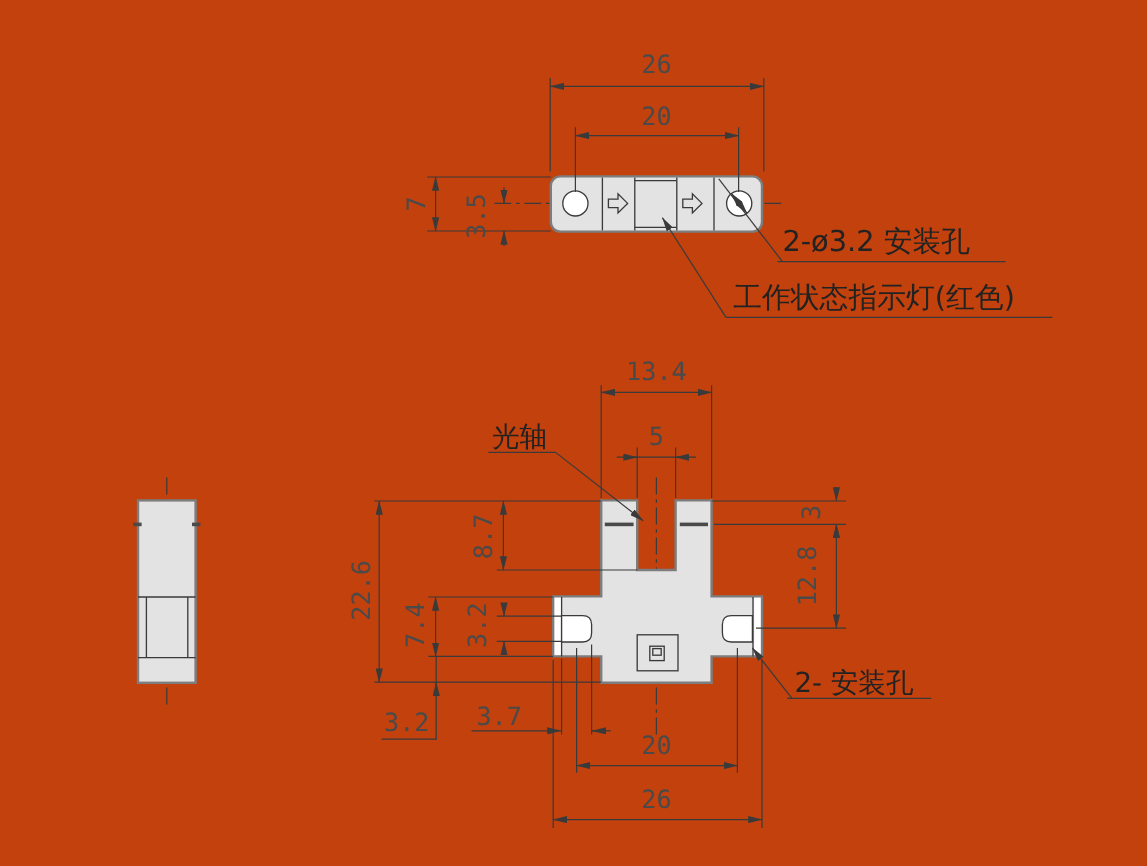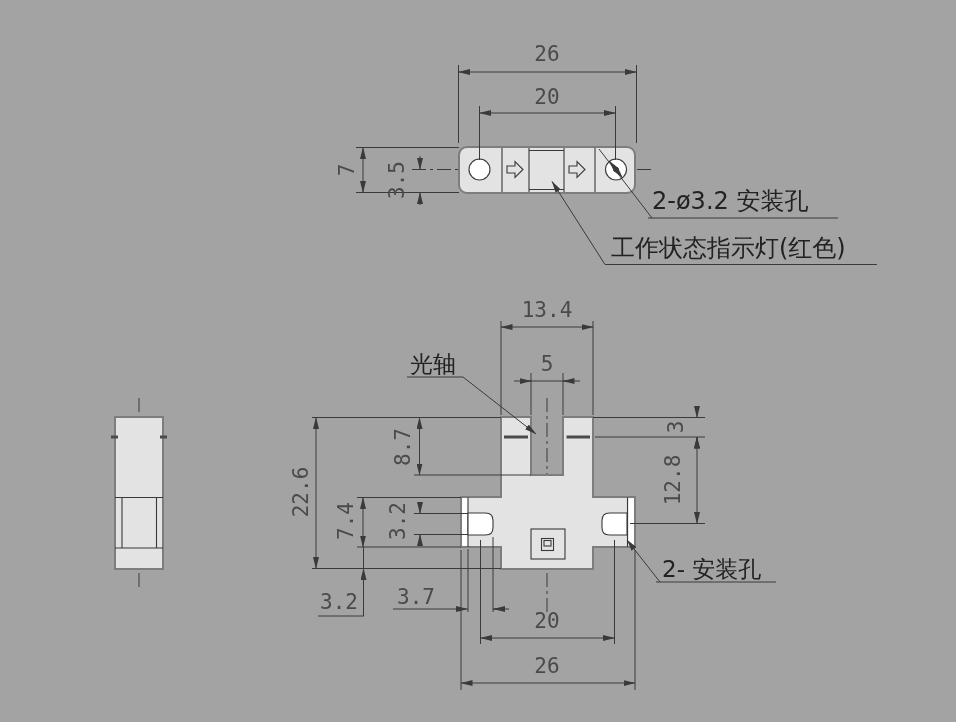--- a/index.html
+++ b/index.html
@@ -1,16 +1,16 @@
 <!DOCTYPE html>
 <html><head>
 <meta charset="utf-8">
 <style>
   html,body{margin:0;padding:0;background:#ffffff;}
-  .stage{position:relative;width:956px;height:722px;background:#a3a3a3;overflow:hidden;}
+  .stage{position:relative;width:956px;height:722px;background:#c2410c;overflow:hidden;}
   svg{display:block;}
   
   .part     { fill:#e3e3e3; stroke:#7d7d7d; stroke-width:2; stroke-linejoin:miter; }
   .edge     { stroke:#3a3a3a; stroke-width:1.1; fill:none; }
   .edgef    { stroke:#3a3a3a; stroke-width:1.1; fill:#ffffff; }
   .thin     { stroke:#3a3a3a; stroke-width:1; fill:none; }
   .thick    { stroke:#4a4a4a; stroke-width:3; fill:none; }
   .cl       { stroke:#3a3a3a; stroke-width:1; fill:none; stroke-dasharray:14 4 3 4; }
   .dimtxt   { font-family:"DejaVu Sans Mono", monospace; font-size:21px; fill:#4a4a4a; }
   .lbltxt   { font-family:"DejaVu Sans", sans-serif; font-size:24px; fill:#222222; }

